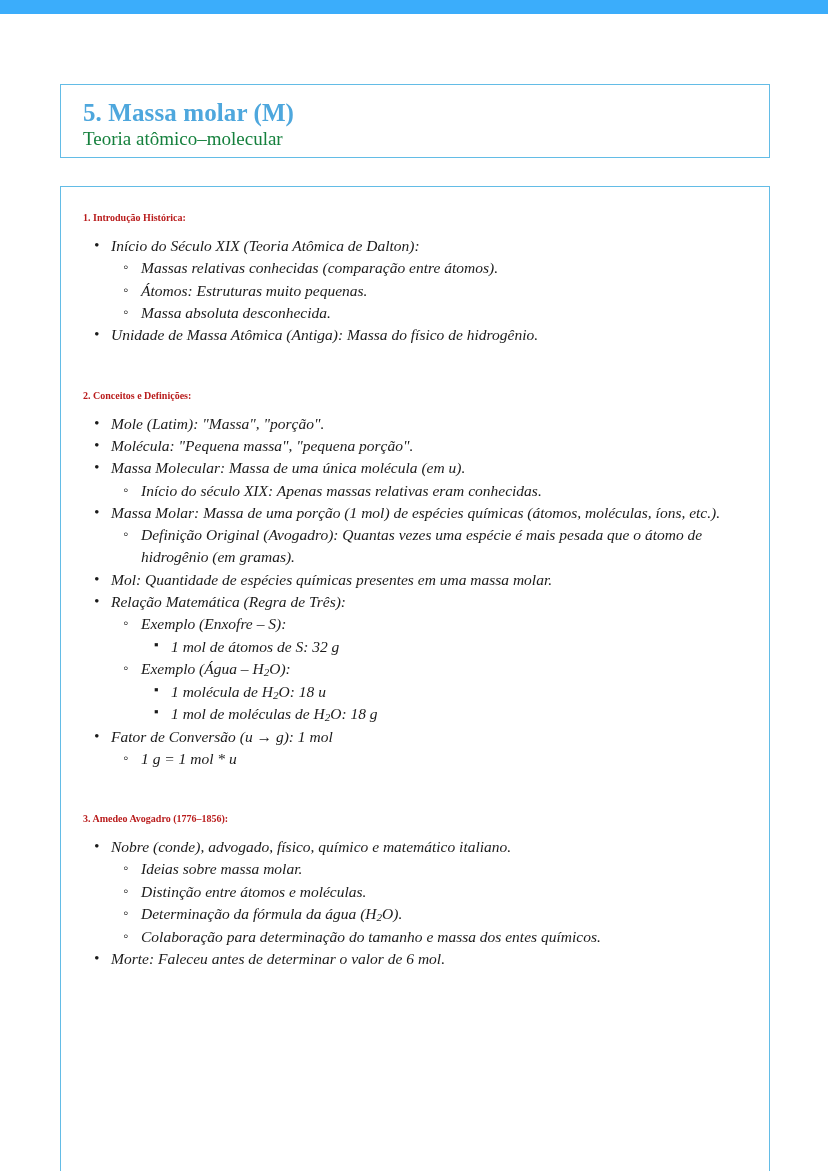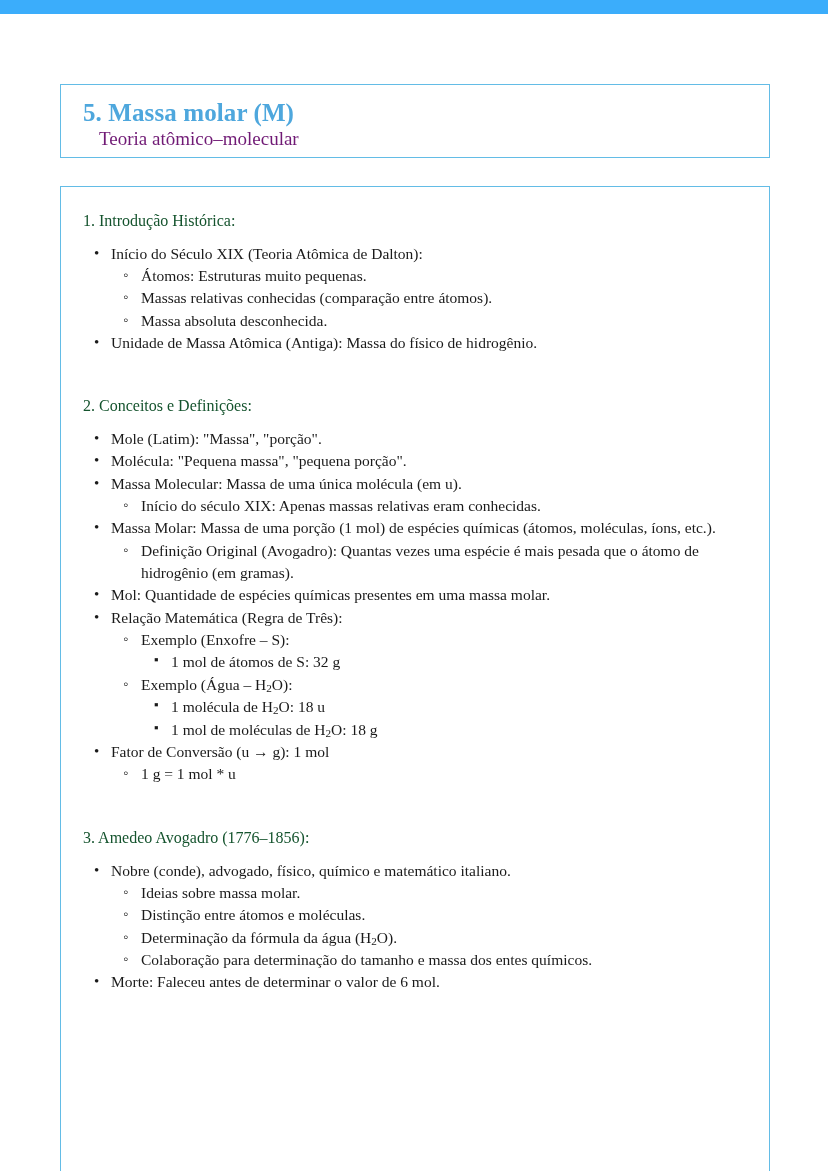--- a/index.html
+++ b/index.html
@@ -43,39 +43,39 @@
     font-size: 25px;
     font-weight: 700;
     color: #4ea7dd;
     line-height: 1.12;
     letter-spacing: 0.1px;
     margin: 0;
   }
   .doc-subtitle {
     font-size: 19px;
     font-weight: 400;
-    color: #701a75;
+    color: #15803d;
     line-height: 1.2;
-    margin: 1px 0 0 16px;
+    margin: 1px 0 0 0;
   }
   .content-box {
     position: absolute;
     left: 60px;
     top: 172px;
     width: 710px;
     height: 990px;
     border: 1px solid #63bce6;
     border-bottom: none;
     box-sizing: border-box;
     padding: 24px 26px 0 22px;
   }
   .section-heading {
-    font-size: 16px;
-    font-weight: 400;
-    color: #14532d;
+    font-size: 10px;
+    font-weight: 700;
+    color: #b91c1c;
     margin: 0 0 0 0;
     line-height: 1.3;
   }
   .sec-gap-top { margin-top: 42px; }
   ul {
     list-style: none;
     margin: 0;
     padding: 0;
   }
   ul.lvl1 {
@@ -83,20 +83,21 @@
   }
   li {
     position: relative;
     font-size: 15.5px;
     line-height: 1.44;
     color: #1a1a1a;
   }
   ul.lvl1 > li {
     padding-left: 28px;
     margin-bottom: 0px;
+    font-style: italic;
   }
   ul.lvl1 > li > .txt::before {
     content: "\2022";
     position: absolute;
     left: 11px;
     font-size: 15px;
     line-height: inherit;
     color: #1a1a1a;
   }
   ul.lvl2 {
@@ -148,24 +149,24 @@
   </div>
 
   <div class="content-box">
     <div id="sections-root">
         <div class="section-heading">1. Introdução Histórica:</div>
         <ul class="lvl1">
           <li>
             <span class="txt">Início do Século XIX (Teoria Atômica de Dalton):</span>
             <ul class="lvl2">
               <li>
+                <span class="txt">Massas relativas conhecidas (comparação entre átomos).</span>
+              </li>
+              <li>
                 <span class="txt">Átomos: Estruturas muito pequenas.</span>
-              </li>
-              <li>
-                <span class="txt">Massas relativas conhecidas (comparação entre átomos).</span>
               </li>
               <li>
                 <span class="txt">Massa absoluta desconhecida.</span>
               </li>
             </ul>
           </li>
           <li>
             <span class="txt">Unidade de Massa Atômica (Antiga): Massa do físico de hidrogênio.</span>
           </li>
         </ul>

